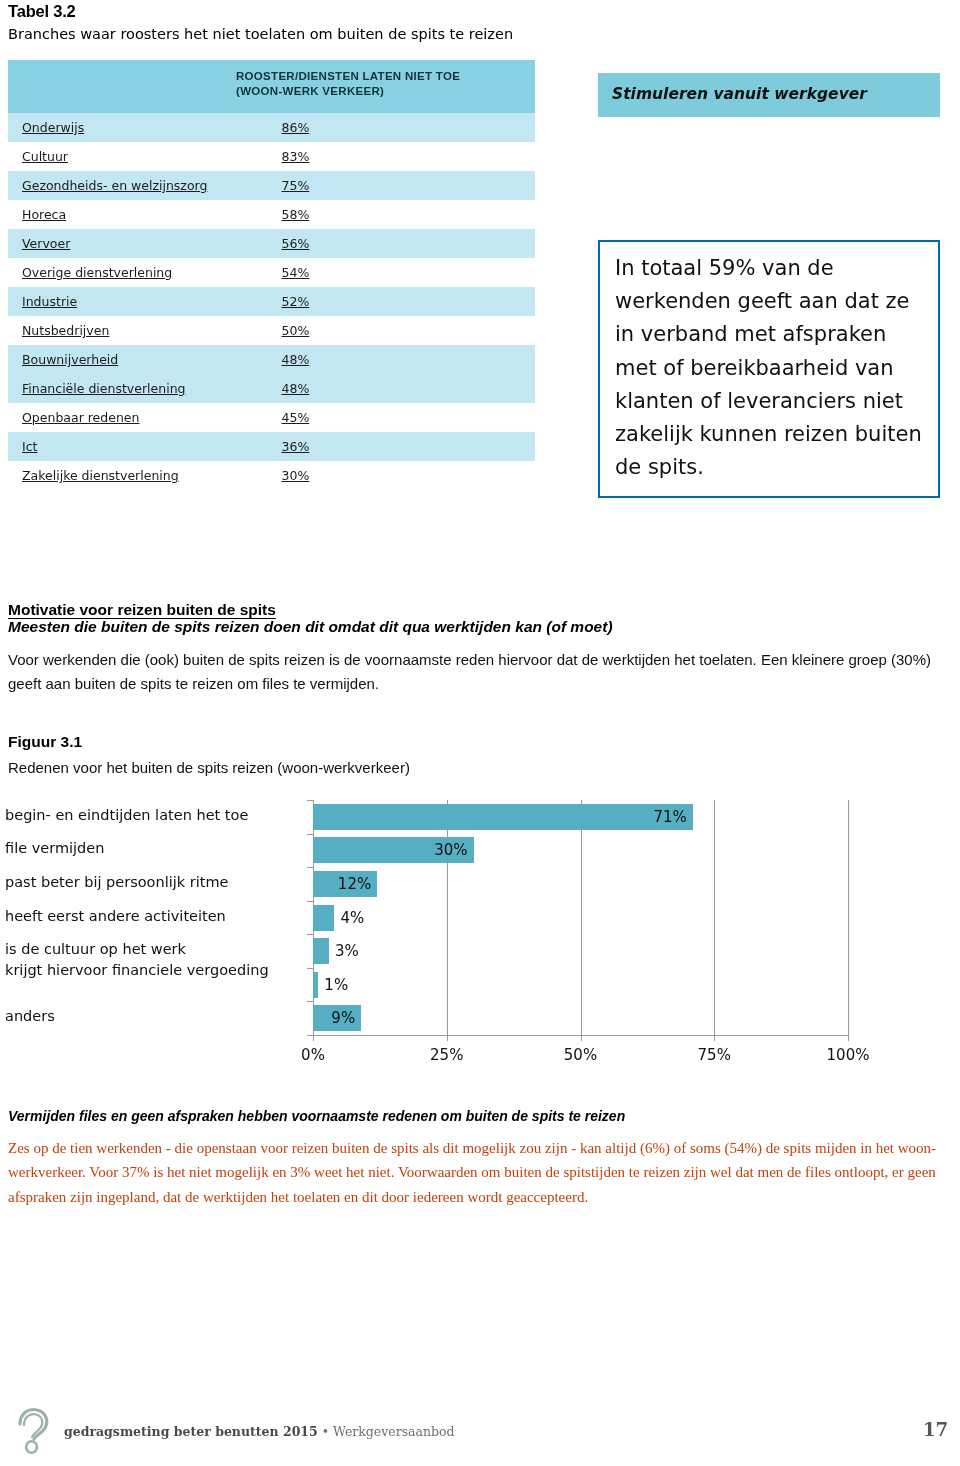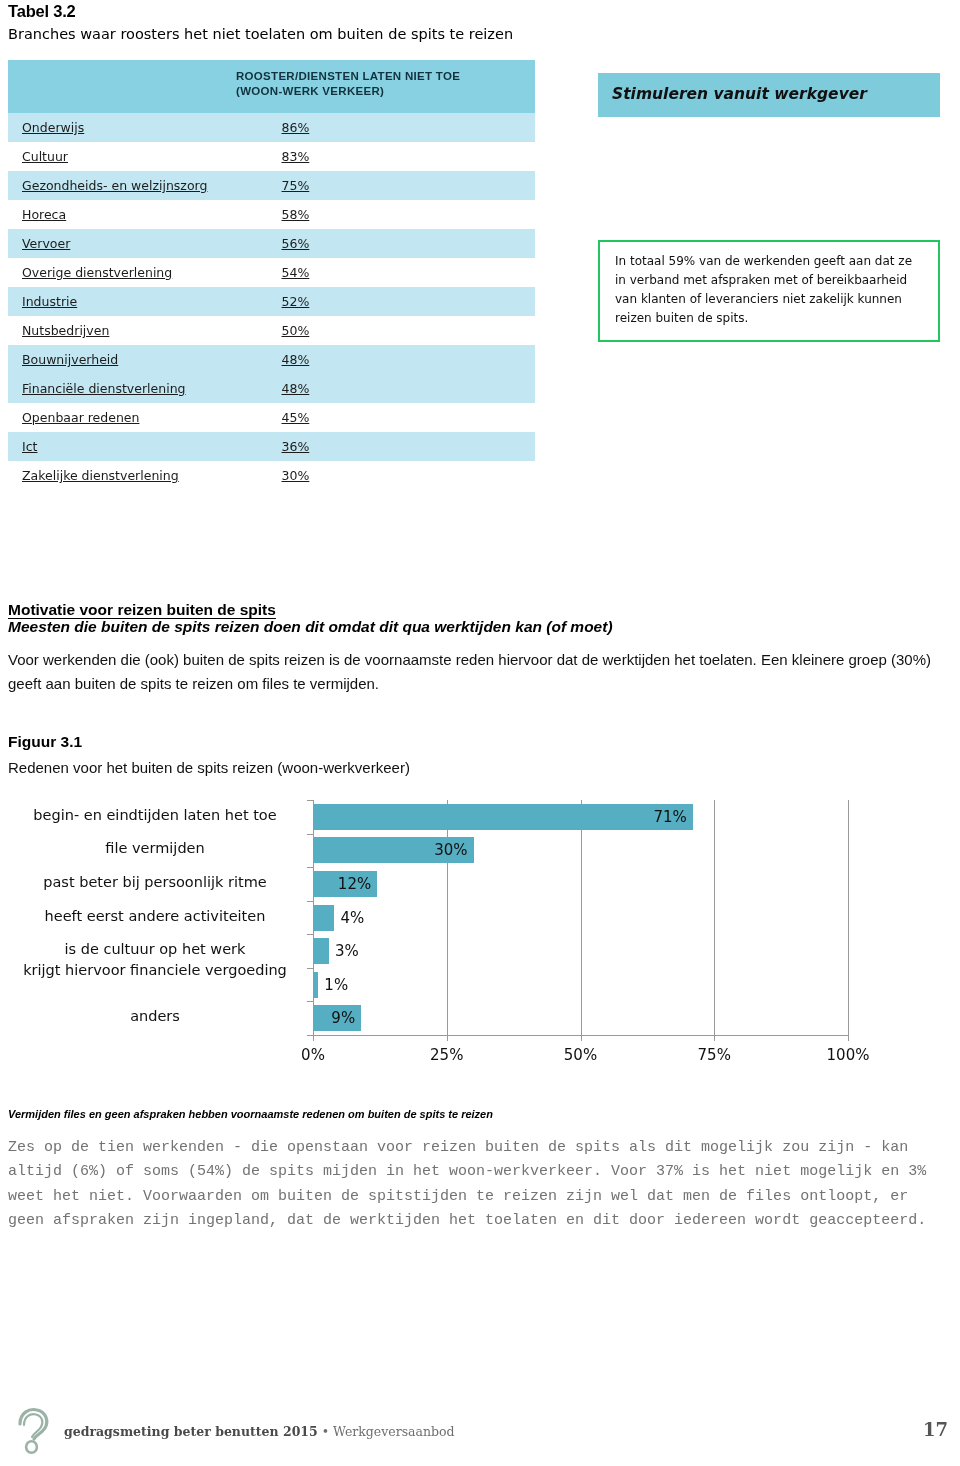--- a/index.html
+++ b/index.html
@@ -96,23 +96,23 @@
     font-style: italic;
     font-size: 15.5px;
   }
   .callout-outline {
     position: absolute;
     left: 598px;
     top: 240px;
     width: 342px;
     box-sizing: border-box;
     background: #ffffff;
-    border: 2px solid #22c55e;
+    border: 2px solid #0369a1;
     padding: 10px 14px 12px 15px;
-    font-size: 12px;
+    font-size: 21px;
     line-height: 1.58;
     color: #111;
   }
 
   
   .sec-heading {
     position: absolute;
     left: 8px;
     top: 565px;
     font-family: "Liberation Sans", sans-serif;
@@ -212,21 +212,21 @@
     position: absolute;
     top: 237px;
     width: 1px;
     height: 6px;
     background: #9a9a9a;
   }
   .cat-label {
     position: absolute;
     right: 0;
     width: 300px;
-    text-align: center;
+    text-align: left;
     font-family: "DejaVu Sans", sans-serif;
     font-size: 14.5px;
     color: #111;
     white-space: nowrap;
   }
   .cat-label-holder {
     position: absolute;
     left: 0px;
     top: 0px;
     width: 305px;
@@ -269,32 +269,32 @@
 
   
   .concl-bold {
     position: absolute;
     left: 8px;
     top: 1108px;
     width: 940px;
     font-family: "Liberation Sans", sans-serif;
     font-weight: bold;
     font-style: italic;
-    font-size: 11px;
+    font-size: 14px;
     color: #000;
   }
   .concl-body {
     position: absolute;
     left: 8px;
     top: 1136px;
     width: 940px;
-    font-family: Liberation Mono, monospace;
+    font-family: Liberation Serif, serif;
     font-size: 15px;
     line-height: 1.62;
-    color: #737373;
+    color: #c2410c;
   }
 
   
   .footer-logo {
     position: absolute;
     left: 10px;
     top: 1404px;
     width: 46px;
     height: 52px;
   }

